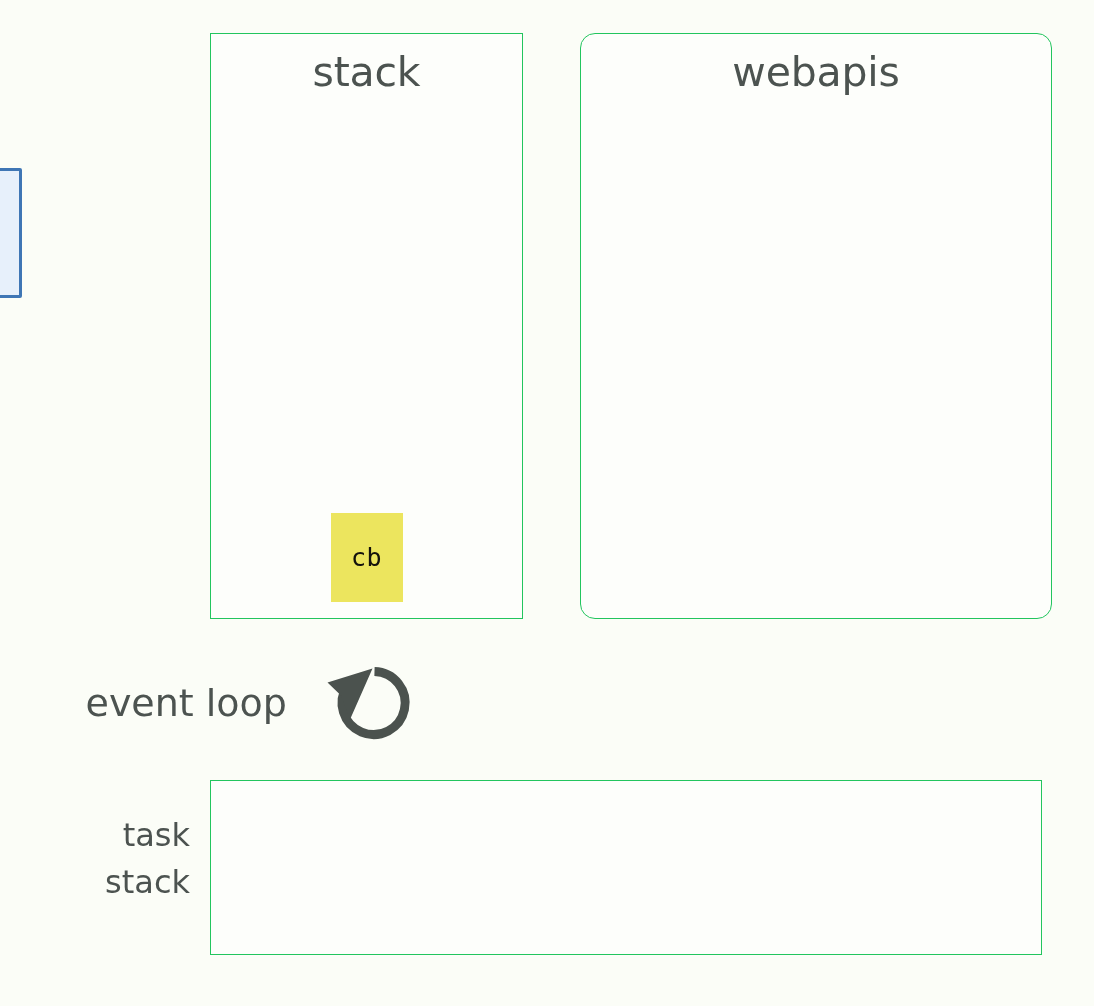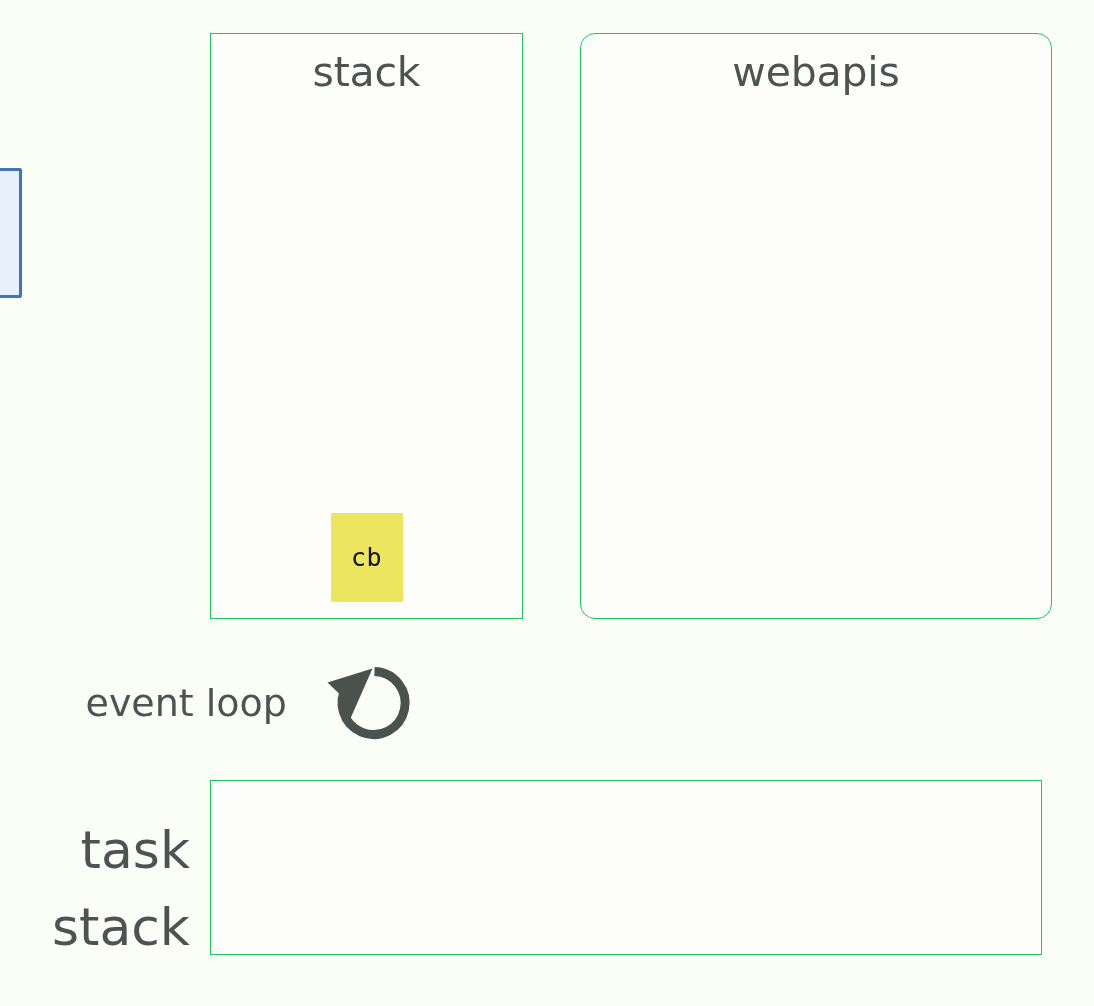--- a/index.html
+++ b/index.html
@@ -124,21 +124,21 @@
     margin-right: 108px;
   }
 
   
   .queue-label {
     position: absolute;
     left: 20px;
     top: 812px;
     width: 170px;
     text-align: right;
-    font-size: 52px;
+    font-size: 32px;
     color: #4c5350;
     line-height: 1.48;
   }
   .queue-label span { display: block; }
 
   .region-queue {
     position: absolute;
     left: 210px;
     top: 780px;
     width: 832px;

